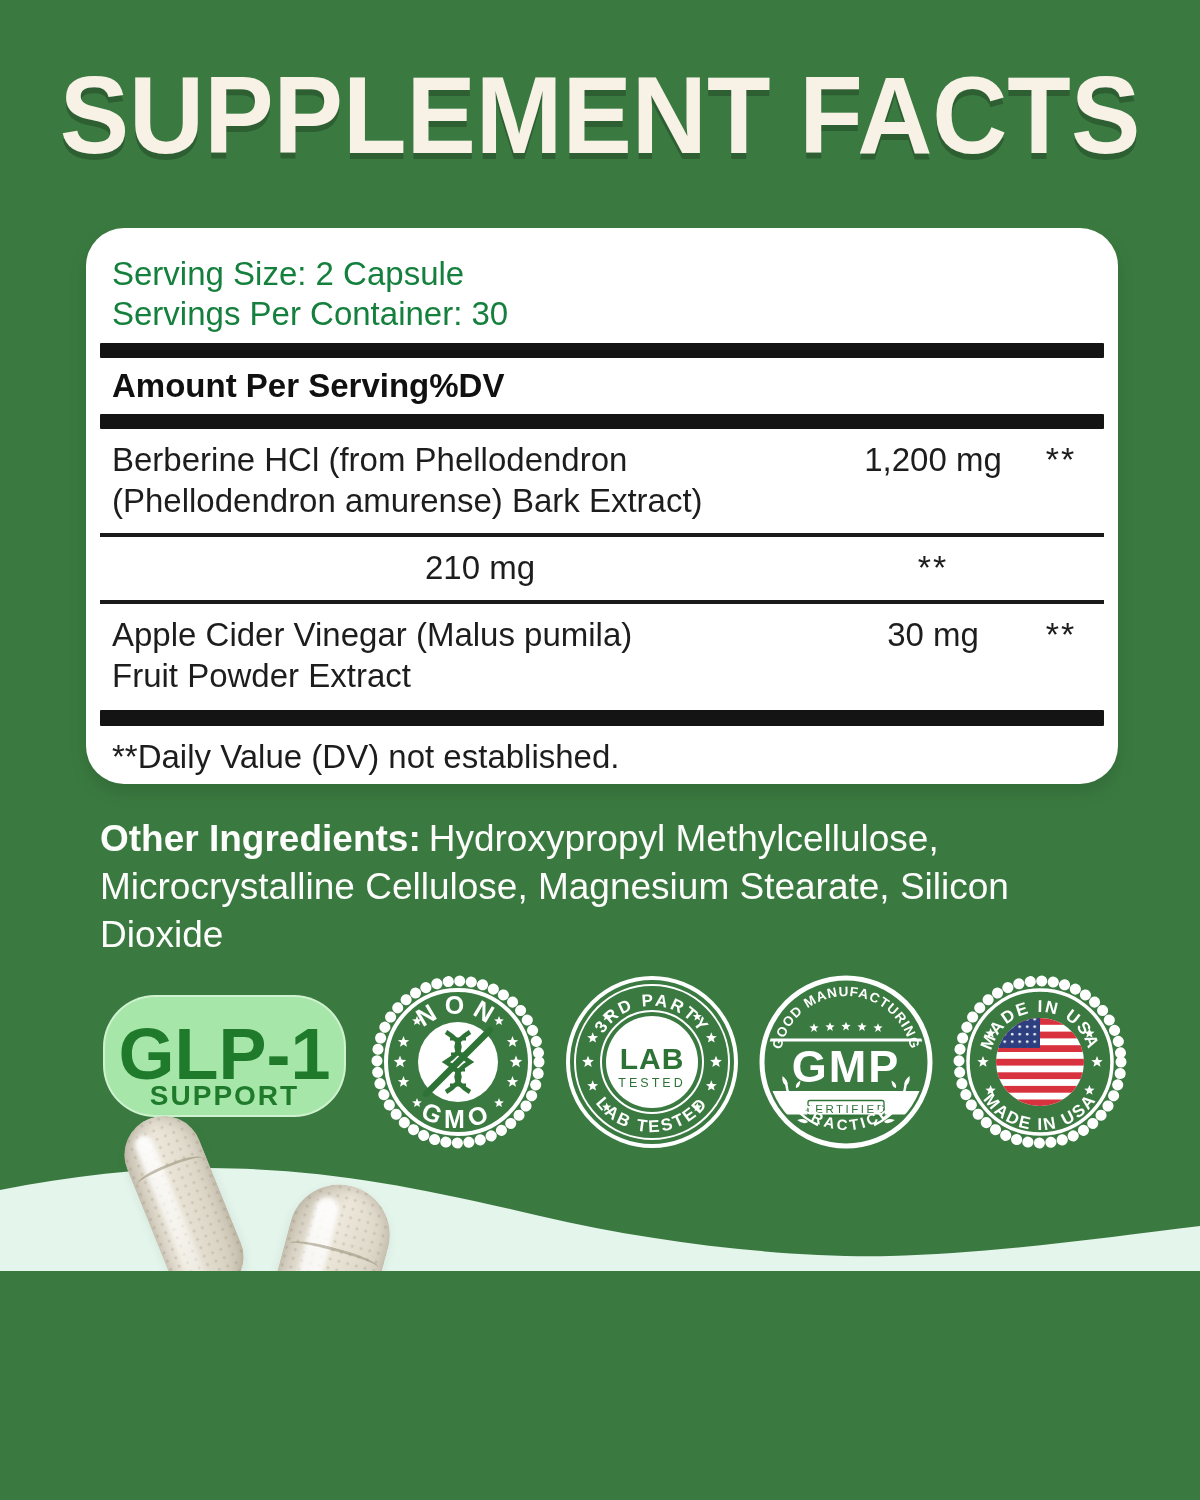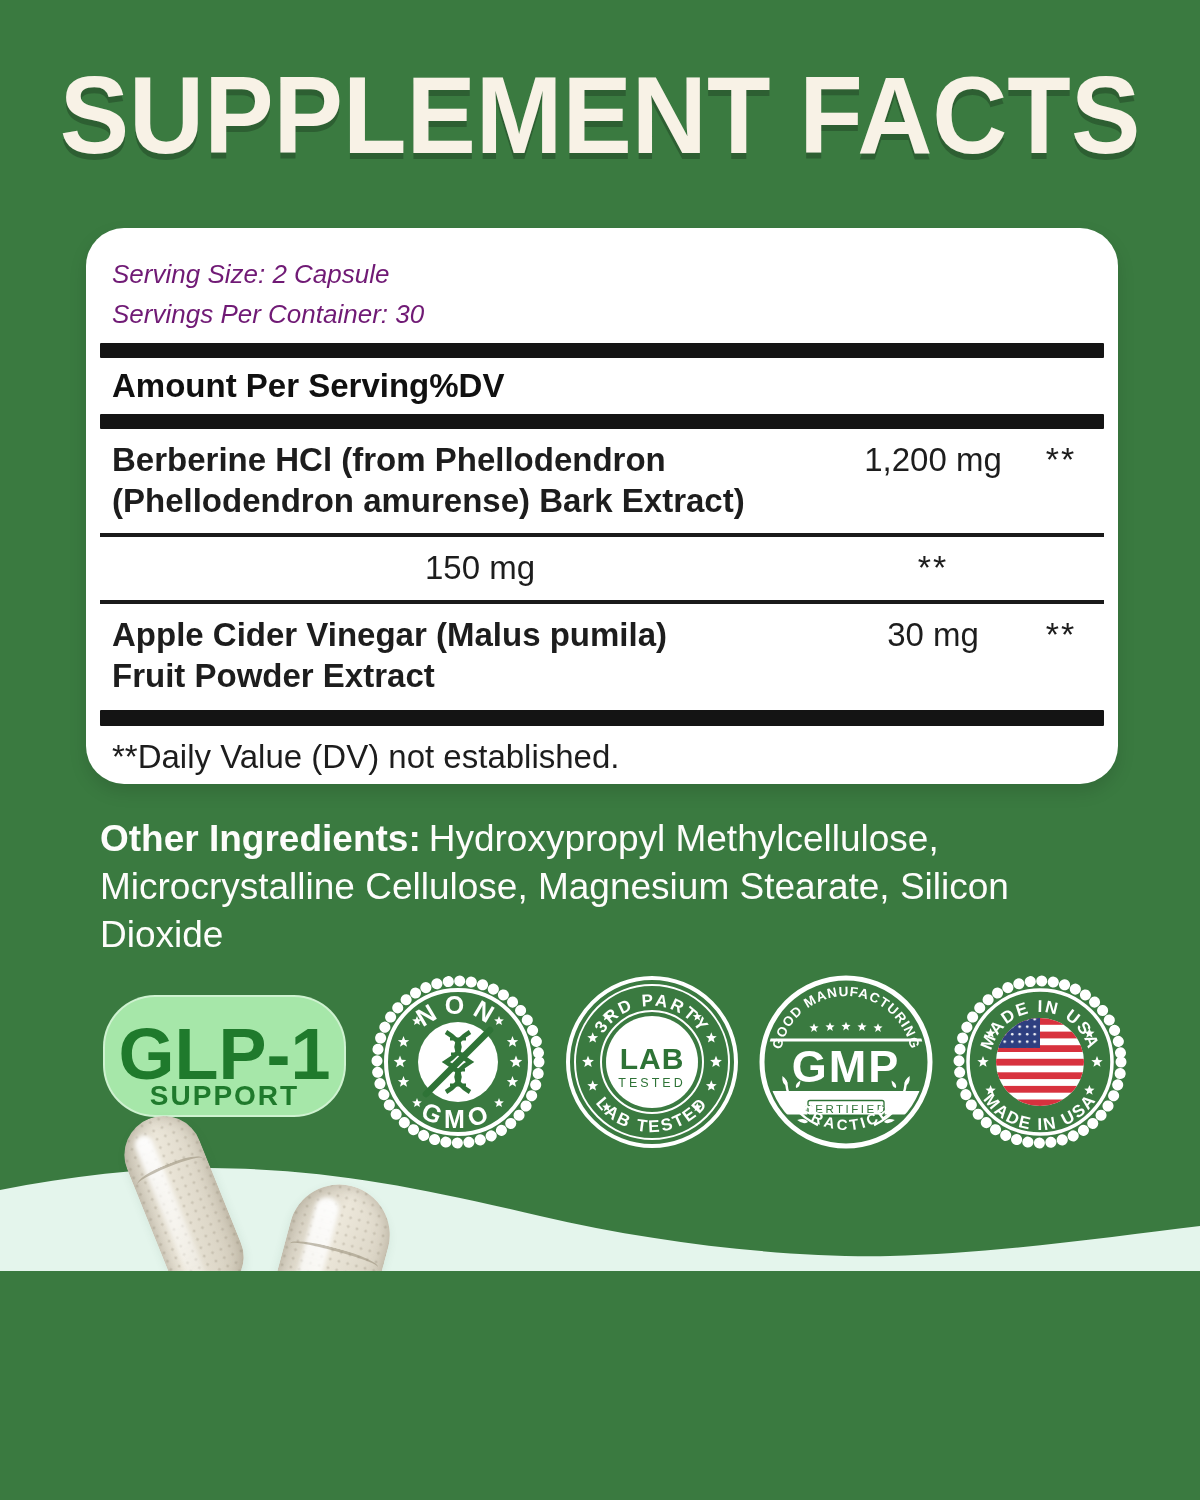--- a/index.html
+++ b/index.html
@@ -28,28 +28,28 @@
     white-space:nowrap;
   }
 
   
   .facts-panel{
     position:absolute;left:86px;top:228px;width:1032px;height:556px;
     background:#fff;border-radius:38px;padding:26px 14px 20px 14px;
     box-shadow:0 8px 18px rgba(0,0,0,.12);
     color:var(--ink);
   }
-  .serving-line{font-size:26px;line-height:40px;padding-left:12px;color:#701a75;font-style:italic;}
+  .serving-line{font-size:33px;line-height:40px;padding-left:12px;color:#15803d;}
   .bar{height:15px;background:#141414;border-radius:1px;}
   .bar.m-top{margin-top:9px;}
   .thead{display:flex;justify-content:flex-start;align-items:center;
     padding:9px 128px 9px 12px;font-size:33px;font-weight:700;color:#101010;}
   .row{display:grid;grid-template-columns:1fr 170px 86px;align-items:start;
     padding:10px 0 12px 12px;}
-  .row-name{font-size:33px;line-height:41px;white-space:pre-line;color:#1d1d1d;font-weight:bold;}
+  .row-name{font-size:33px;line-height:41px;white-space:pre-line;color:#1d1d1d;}
   .row-amount{font-size:33px;line-height:41px;text-align:center;color:#1d1d1d;}
   .row-dv{font-size:34px;line-height:41px;text-align:center;letter-spacing:2px;color:#1d1d1d;}
   .sep{height:4px;background:#1a1a1a;}
   .bar.bottom{height:16px;margin-top:2px;}
   .footnote{margin-top:12px;padding-left:12px;font-size:33px;color:#1d1d1d;}
 
   
   .other-ing{
     position:absolute;left:100px;top:815px;width:1020px;
     font-size:37px;line-height:48px;color:#fdfdfb;
@@ -131,21 +131,21 @@
 
     <div class="row">
       <span class="row-name">Berberine HCl (from Phellodendron
 (Phellodendron amurense) Bark Extract)</span>
       <span class="row-amount">1,200 mg</span>
       <span class="row-dv">**</span>
     </div>
     <div class="sep"></div>
 
     <div class="row">
-      <span class="row-amount">150 mg</span>
+      <span class="row-amount">210 mg</span>
       <span class="row-dv">**</span>
     </div>
     <div class="sep"></div>
 
     <div class="row">
       <span class="row-name">Apple Cider Vinegar (Malus pumila)
 Fruit Powder Extract</span>
       <span class="row-amount">30 mg</span>
       <span class="row-dv">**</span>
     </div>

